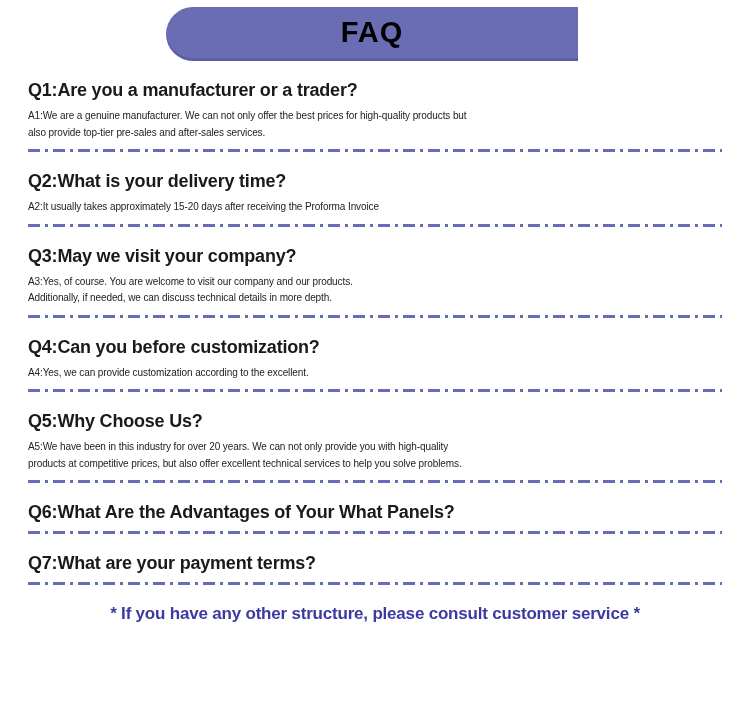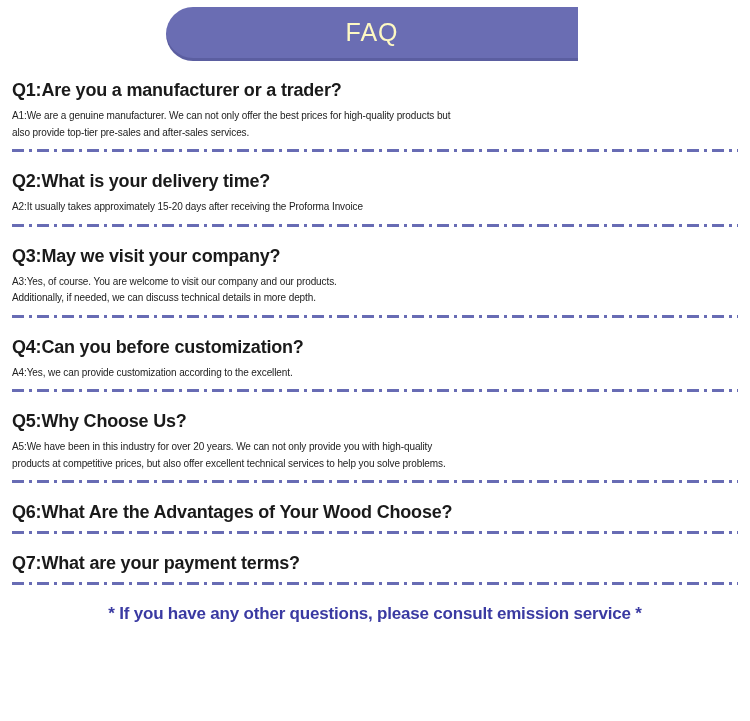--- a/index.html
+++ b/index.html
@@ -25,30 +25,30 @@
     width: 412px;
     height: 54px;
     background: var(--purple);
     border-radius: 28px 0 0 28px;
     display: flex;
     align-items: center;
     justify-content: center;
     box-shadow: inset 0 -3px 0 rgba(30, 30, 80, 0.18);
   }
   .banner-title {
-    color: #fef9c3;
-    font-size: 25px;
-    font-weight: 400;
+    color: #000000;
+    font-size: 29px;
+    font-weight: 700;
     letter-spacing: 1px;
     line-height: 1;
     padding-bottom: 3px;
   }
 
   
-  .faq-list { padding: 0 12px; }
+  .faq-list { padding: 0 28px; }
   .question {
     margin-top: 18px;
     font-size: 18px;
     line-height: 22px;
     font-weight: 700;
     color: var(--ink);
     letter-spacing: -0.2px;
   }
   .answer {
     margin-top: 7px;
@@ -119,25 +119,25 @@
     </section>
 
     <section class="faq-item">
       <h2 class="question">Q5:Why Choose Us?</h2>
       <p class="answer">A5:We have been in this industry for over 20 years. We can not only provide you with high-quality
 products at competitive prices, but also offer excellent technical services to help you solve problems.</p>
       <div class="divider"></div>
     </section>
 
     <section class="faq-item">
-      <h2 class="question">Q6:What Are the Advantages of Your Wood Choose?</h2>
+      <h2 class="question">Q6:What Are the Advantages of Your What Panels?</h2>
       <div class="divider"></div>
     </section>
 
     <section class="faq-item">
       <h2 class="question">Q7:What are your payment terms?</h2>
       <div class="divider"></div>
     </section>
 
-    <p class="footer-note">* If you have any other questions, please consult emission service *</p>
+    <p class="footer-note">* If you have any other structure, please consult customer service *</p>
 
   </div>
 </div>
 
 </body></html>

